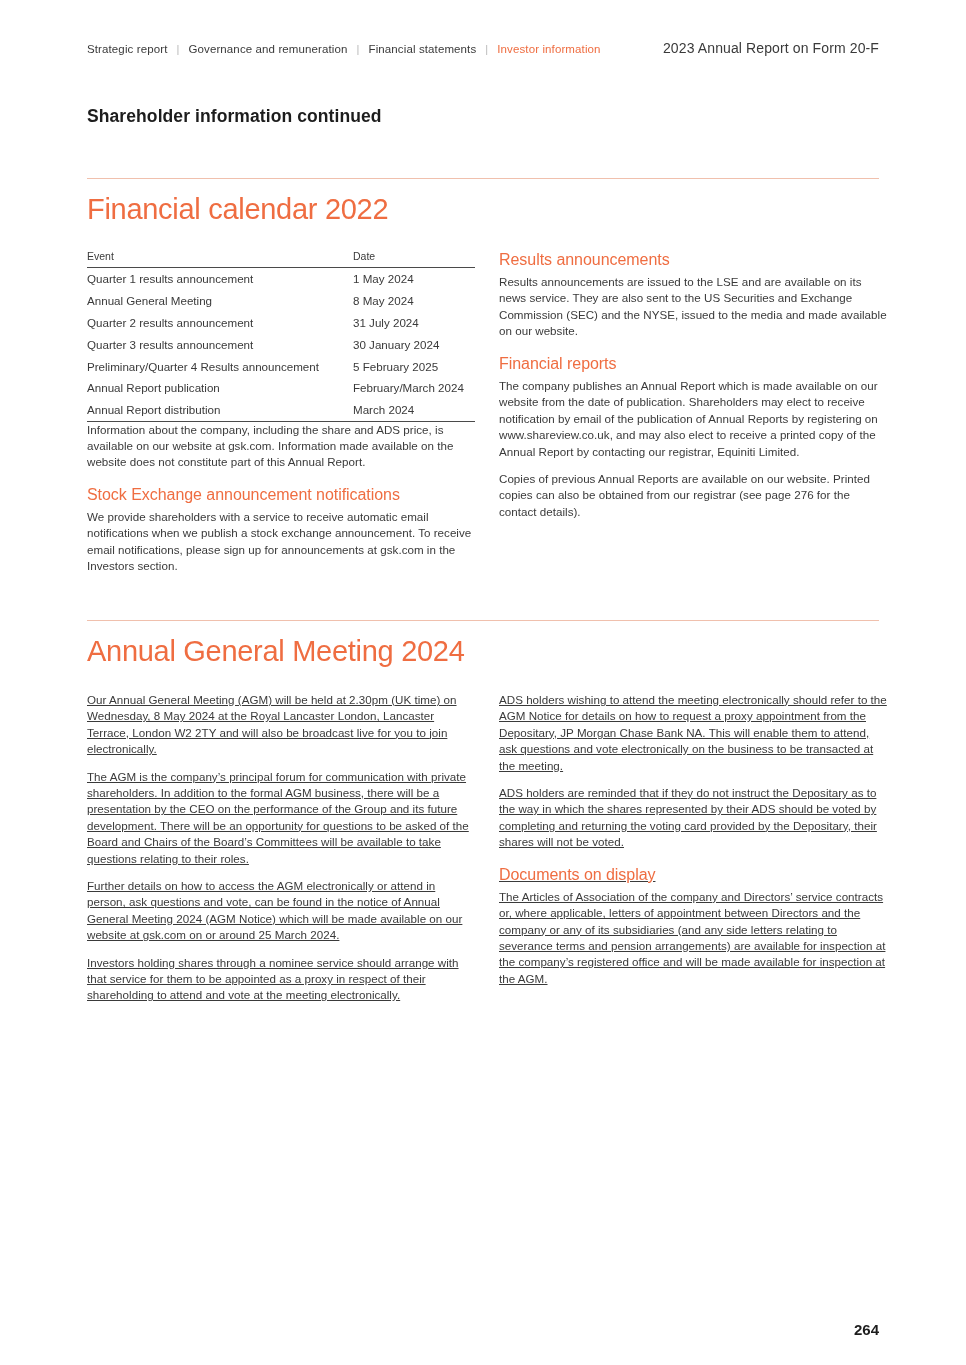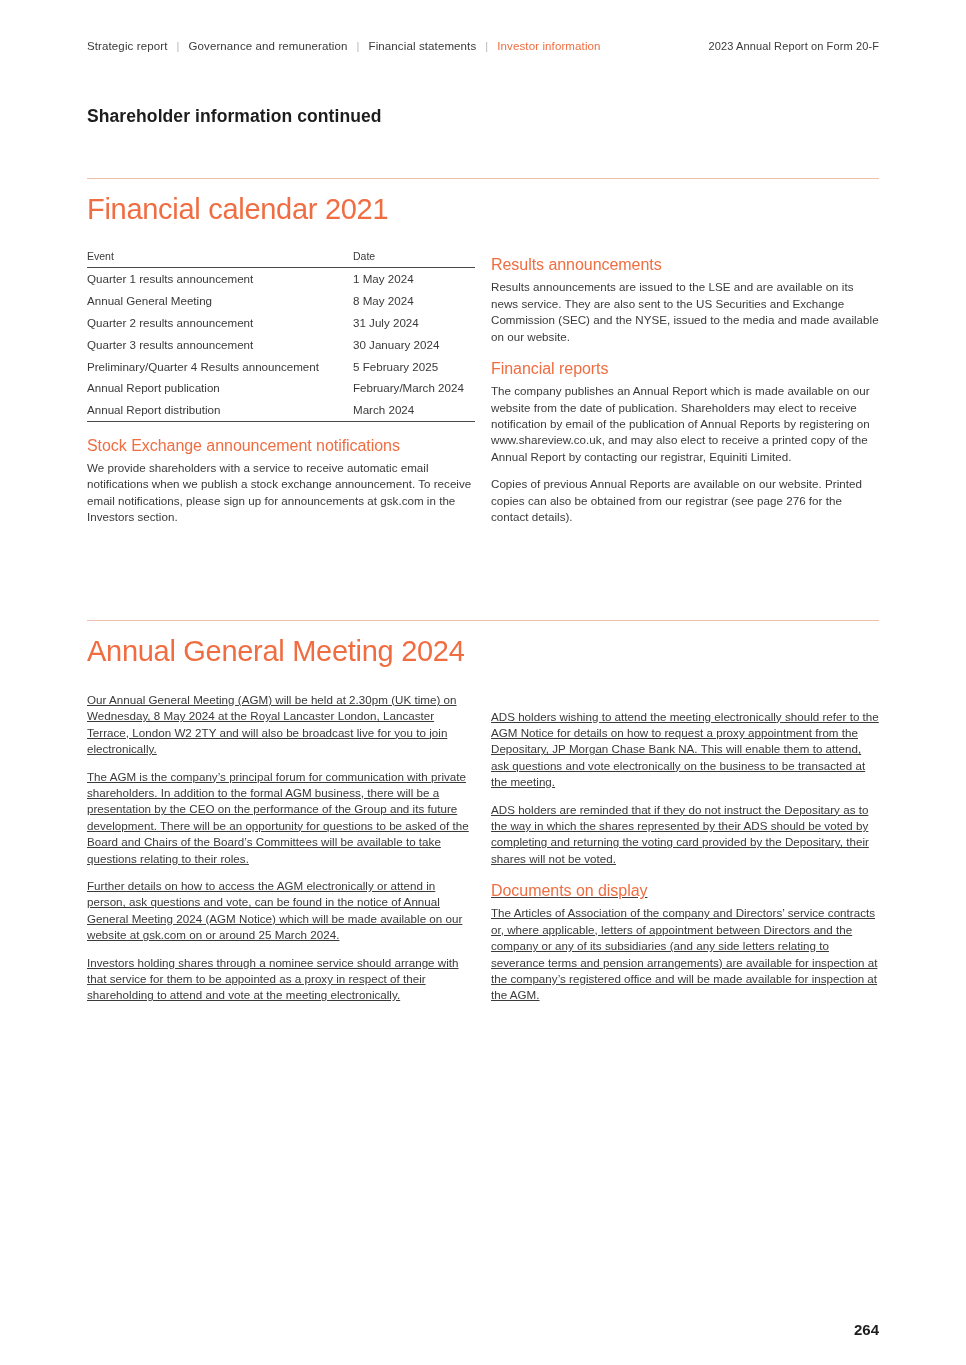--- a/index.html
+++ b/index.html
@@ -45,21 +45,21 @@
     color: #ef6d41;
   }
   .nav-sep {
     color: #b9b9b9;
     padding: 0 9px;
     font-size: 11px;
   }
   .header-right {
     margin-left: auto;
     white-space: nowrap;
-    font-size: 11px;
+    font-size: 14px;
     color: #3a3a3a;
   }
 
   
   .page-title {
     position: absolute;
     left: 87px;
     top: 106px;
     font-size: 17.5px;
     font-weight: bold;
@@ -82,23 +82,22 @@
     color: #ef6d41;
     font-size: 29px;
     font-weight: normal;
     letter-spacing: -0.01em;
     margin-top: 15px;
     line-height: 1.1;
   }
 
   .cols {
     display: flex;
-    gap: 0px;
+    gap: 8px;
     margin-top: 20px;
-    align-items: flex-end;
   }
   .col {
     width: 388px;
     flex: 0 0 388px;
   }
   .col.right {
     margin-left: 16px;
   }
 
   
@@ -176,21 +175,21 @@
       <span class="nav-sep">|</span>
       <span class="nav-item active">Investor information</span>
     </div>
     <div class="header-right">2023 Annual Report on Form 20-F</div>
   </div>
 
   <div class="page-title">Shareholder information continued</div>
 
   <div class="section" style="top:178px;">
     <div class="section-rule"></div>
-    <div class="section-heading">Financial calendar 2021</div>
+    <div class="section-heading">Financial calendar 2022</div>
 
     <div class="cols" style="margin-top:24px;">
 
       <div class="col left">
 
         <table class="calendar">
           <thead>
             <tr>
               <th class="c-event">Event</th>
               <th class="c-date">Date</th>
@@ -221,20 +220,21 @@
               <td>Annual Report publication</td>
               <td>February/March 2024</td>
             </tr>
             <tr>
               <td>Annual Report distribution</td>
               <td>March 2024</td>
             </tr>
           </tbody>
         </table>
 
+        <p class="body after-table">Information about the company, including the share and ADS price, is available on our website at gsk.com. Information made available on the website does not constitute part of this Annual Report.</p>
 
         <h3 class="sub">Stock Exchange announcement notifications</h3>
         <p class="body">We provide shareholders with a service to receive automatic email notifications when we publish a stock exchange announcement. To receive email notifications, please sign up for announcements at gsk.com in the Investors section.</p>
       </div>
 
       <div class="col right">
         <h3 class="sub first">Results announcements</h3>
         <p class="body">Results announcements are issued to the LSE and are available on its news service. They are also sent to the US Securities and Exchange Commission (SEC) and the NYSE, issued to the media and made available on our website.</p>
 
         <h3 class="sub">Financial reports</h3>

